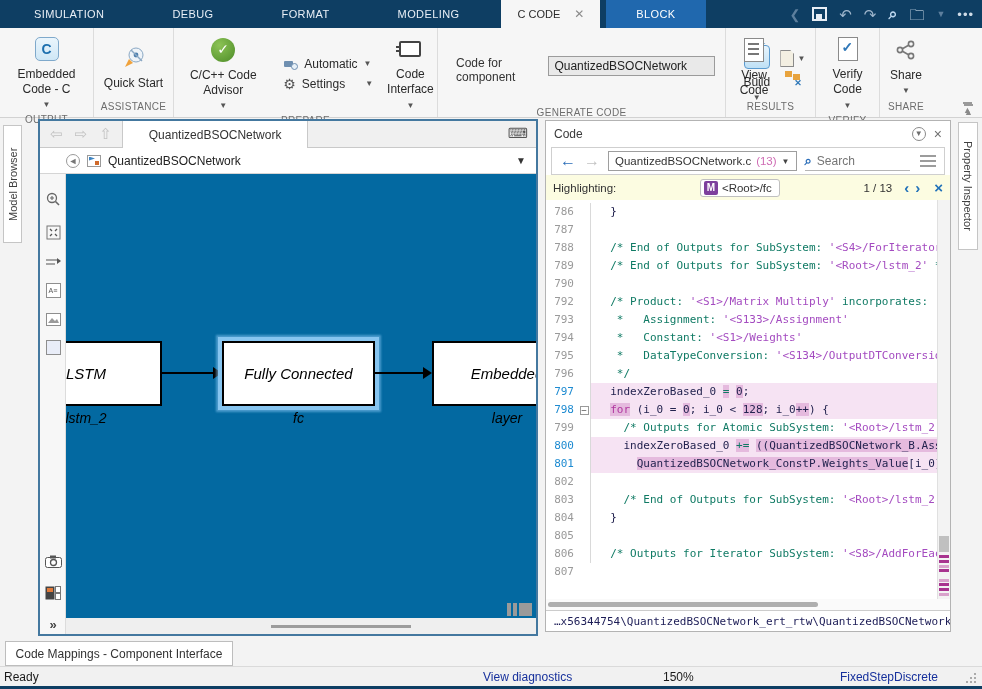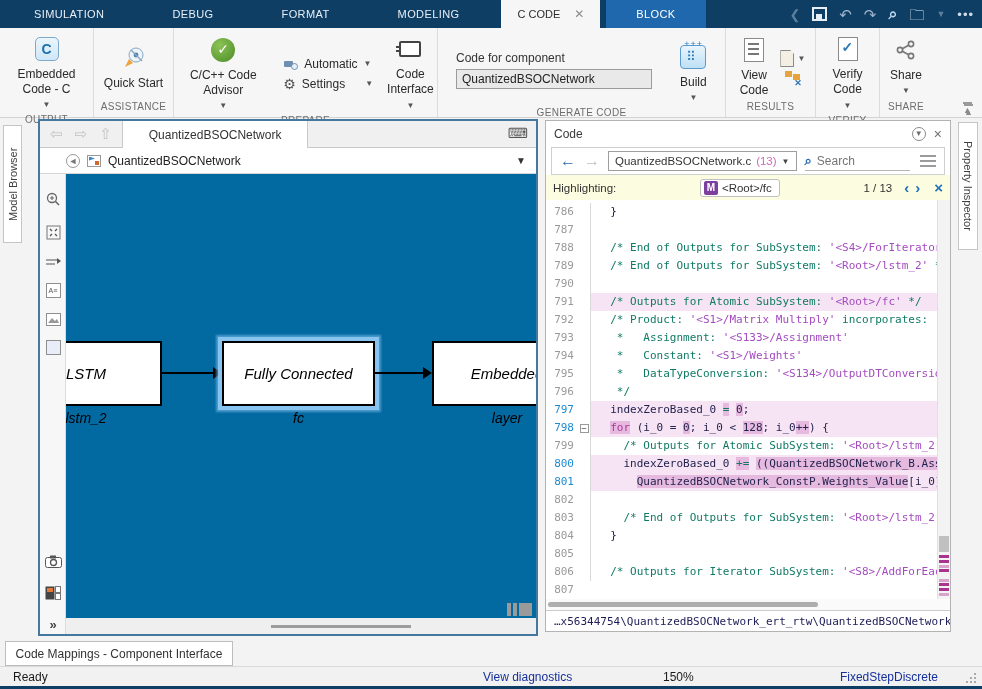--- a/index.html
+++ b/index.html
@@ -32,21 +32,21 @@
   .bigbtn .ic { height:30px; display:flex; align-items:center; justify-content:center; margin-bottom:3px; }
   .caret { font-size:8px; color:#555; }
   .c-icon { width:24px; height:24px; border:1px solid #7fa9cb; border-radius:5px; background:linear-gradient(#eaf5fc,#cfe7f6); color:#1c6fae; font-weight:bold; font-size:14px; display:flex; align-items:center; justify-content:center; }
   .adv-icon { width:24px; height:24px; border-radius:50%; background:radial-gradient(circle at 35% 30%, #8cc355, #4c8b27); color:#fff; font-size:14px; display:flex; align-items:center; justify-content:center; }
   .stackrows { display:flex; flex-direction:column; gap:6px; align-items:flex-start; }
   .minirow { display:flex; align-items:center; gap:6px; font-size:12px; color:#2a2a2a; }
   .gear { color:#555; font-size:14px; line-height:1; }
   .blockic { width:22px; height:16px; border:2px solid #444; border-radius:2px; position:relative; background:#fff; }
   .blockic::before, .blockic::after { content:""; position:absolute; width:4px; height:2px; background:#444; top:3px; left:-5px; }
   .blockic::after { top:auto; bottom:3px; }
-  .genfield { display:flex; flex-direction:column; justify-content:center; gap:4px; padding:0 10px; }
+  .genfield { display:flex; flex-direction:row; justify-content:center; gap:4px; padding:0 10px; }
   .genfield .lbl { font-size:12px; color:#333; }
   .genfield input { width:196px; height:20px; border:1px solid #9b9b9b; background:#e9e9e9; font-size:12px; padding:0 5px; color:#222; font-family:"Liberation Sans",sans-serif; }
   .buildic { width:26px; height:24px; border:1px solid #5b9bd0; border-radius:4px; background:linear-gradient(#e8f5fd,#bfe0f5); position:relative; }
   .buildic::before { content:"+++"; position:absolute; top:-9px; left:3px; color:#2f7fbf; font-size:9px; letter-spacing:1px; }
   .buildic::after { content:"⠿"; position:absolute; left:5px; top:3px; color:#2f7fbf; font-size:13px; }
   .docic { width:20px; height:24px; border:1px solid #8a8a8a; background:#fff; position:relative; }
   .docic::after { content:""; position:absolute; left:3px; top:4px; width:11px; height:2px; background:#777; box-shadow:0 5px 0 #777, 0 10px 0 #777; }
   .dog { clip-path:polygon(0 0,70% 0,100% 25%,100% 100%,0 100%); }
   .minicol { display:flex; flex-direction:column; gap:4px; align-items:center; }
   .fileic { width:14px; height:17px; border:1px solid #8a8a8a; background:#f3efe2; position:relative; }
@@ -134,21 +134,21 @@
   .vthumb { position:absolute; left:1px; right:1px; top:336px; height:16px; background:#c0c0c0; }
   .vmark { position:absolute; left:1px; right:1px; height:3px; background:#a8348f; }
   .vmark.lt { background:#d8a2cb; }
   .cp-hscroll { height:11px; position:relative; background:#fafafa; }
   .cp-hscroll .thumb { position:absolute; left:2px; top:3px; width:270px; height:5px; background:#aeaeae; border-radius:3px; }
   .cp-path { height:21px; border-top:1px solid #ccc; display:flex; align-items:center; padding:0 8px; font-family:"DejaVu Sans Mono", monospace; font-size:11px; color:#1c1c56; white-space:pre; overflow:hidden; }
 
   
   .maptab { position:absolute; left:5px; top:641px; width:228px; height:25px; background:#fff; border:1px solid #bdbdbd; display:flex; align-items:center; justify-content:center; font-size:12px; color:#333; }
   .statusbar { position:absolute; left:0; top:666px; width:982px; height:20px; background:#f1f1f1; border-top:1px solid #dadada; font-size:12px; }
-  .sb-ready { position:absolute; left:13px; top:3px; color:#1a1a1a; }
+  .sb-ready { position:absolute; left:4px; top:3px; color:#1a1a1a; }
   .sb-diag { position:absolute; left:483px; top:3px; color:#16309c; }
   .sb-zoom { position:absolute; left:663px; top:3px; color:#1a1a1a; }
   .sb-solver { position:absolute; right:44px; top:3px; color:#16309c; }
   .sb-grip { position:absolute; right:6px; top:6px; width:10px; height:10px; background:
       radial-gradient(circle 1px at 9px 1px, #aaa 1px, transparent 1.5px),
       radial-gradient(circle 1px at 9px 5px, #aaa 1px, transparent 1.5px),
       radial-gradient(circle 1px at 5px 5px, #aaa 1px, transparent 1.5px),
       radial-gradient(circle 1px at 9px 9px, #aaa 1px, transparent 1.5px),
       radial-gradient(circle 1px at 5px 9px, #aaa 1px, transparent 1.5px),
       radial-gradient(circle 1px at 1px 9px, #aaa 1px, transparent 1.5px); }
@@ -444,21 +444,20 @@
       <span class="hl-chev">›</span>
       <span class="hl-x">×</span>
     </div>
     <div class="codearea">
       <div id="code-lines">
           <div class="row"><span class="ln">786</span><span class="fold"></span><span class="ct"><span class="tk-p">  }</span></span></div>
           <div class="row"><span class="ln">787</span><span class="fold"></span><span class="ct"></span></div>
           <div class="row"><span class="ln">788</span><span class="fold"></span><span class="ct"><span class="tk-c">  /* End of Outputs for SubSystem: </span><span class="tk-s">'&lt;S4&gt;/ForIteratorSub</span></span></div>
           <div class="row"><span class="ln">789</span><span class="fold"></span><span class="ct"><span class="tk-c">  /* End of Outputs for SubSystem: </span><span class="tk-s">'&lt;Root&gt;/lstm_2'</span><span class="tk-c"> */</span></span></div>
           <div class="row"><span class="ln">790</span><span class="fold"></span><span class="ct"></span></div>
-          <div class="row hl"><span class="ln">791</span><span class="fold"></span><span class="ct"><span class="tk-c">  /* Outputs for Atomic SubSystem: </span><span class="tk-s">'&lt;Root&gt;/fc'</span><span class="tk-c"> */</span></span></div>
           <div class="row"><span class="ln">792</span><span class="fold"></span><span class="ct"><span class="tk-c">  /* Product: </span><span class="tk-s">'&lt;S1&gt;/Matrix Multiply'</span><span class="tk-c"> incorporates:</span></span></div>
           <div class="row"><span class="ln">793</span><span class="fold"></span><span class="ct"><span class="tk-c">   *   Assignment: </span><span class="tk-s">'&lt;S133&gt;/Assignment'</span></span></div>
           <div class="row"><span class="ln">794</span><span class="fold"></span><span class="ct"><span class="tk-c">   *   Constant: </span><span class="tk-s">'&lt;S1&gt;/Weights'</span></span></div>
           <div class="row"><span class="ln">795</span><span class="fold"></span><span class="ct"><span class="tk-c">   *   DataTypeConversion: </span><span class="tk-s">'&lt;S134&gt;/OutputDTConversion'</span></span></div>
           <div class="row"><span class="ln">796</span><span class="fold"></span><span class="ct"><span class="tk-c">   */</span></span></div>
           <div class="row hl"><span class="ln blue">797</span><span class="fold"></span><span class="ct"><span class="tk-p">  indexZeroBased_0 </span><span class="tk-oh">=</span><span class="tk-p"> </span><span class="tk-ph">0</span><span class="tk-p">;</span></span></div>
           <div class="row hl"><span class="ln blue">798</span><span class="fold on"><b>−</b></span><span class="ct"><span class="tk-p">  </span><span class="tk-kh">for</span><span class="tk-p"> (i_0 = </span><span class="tk-ph">0</span><span class="tk-p">; i_0 &lt; </span><span class="tk-ph">128</span><span class="tk-p">; i_0</span><span class="tk-ph">++</span><span class="tk-p">) {</span></span></div>
           <div class="row"><span class="ln">799</span><span class="fold"></span><span class="ct"><span class="tk-c">    /* Outputs for Atomic SubSystem: </span><span class="tk-s">'&lt;Root&gt;/lstm_2'</span><span class="tk-c"> */</span></span></div>
           <div class="row hl"><span class="ln blue">800</span><span class="fold"></span><span class="ct"><span class="tk-p">    indexZeroBased_0 </span><span class="tk-oh">+=</span><span class="tk-p"> </span><span class="tk-ph">((QuantizedBSOCNetwork_B.Assign</span></span></div>
           <div class="row hl"><span class="ln blue">801</span><span class="fold"></span><span class="ct"><span class="tk-p">      </span><span class="tk-ph">QuantizedBSOCNetwork_ConstP.Weights_Value</span><span class="tk-p">[i_0];</span></span></div>

